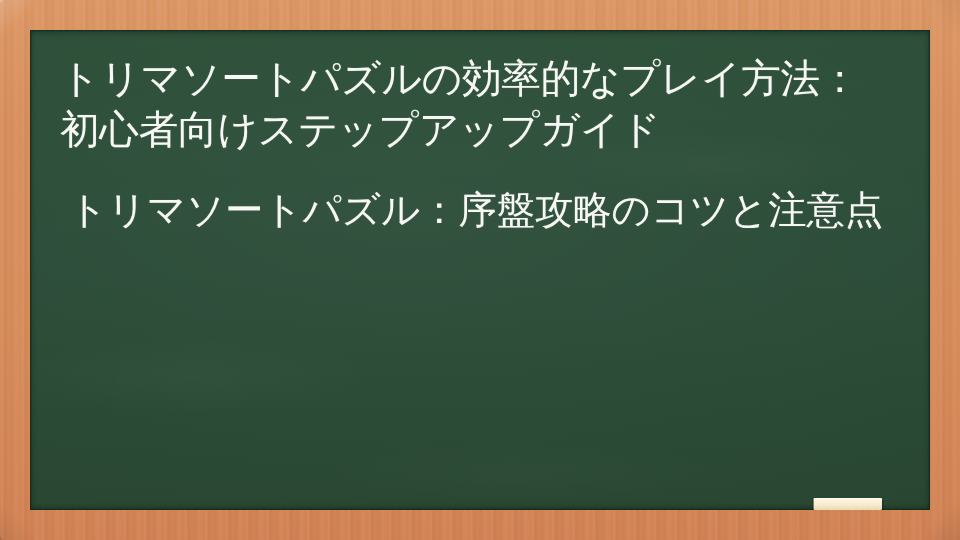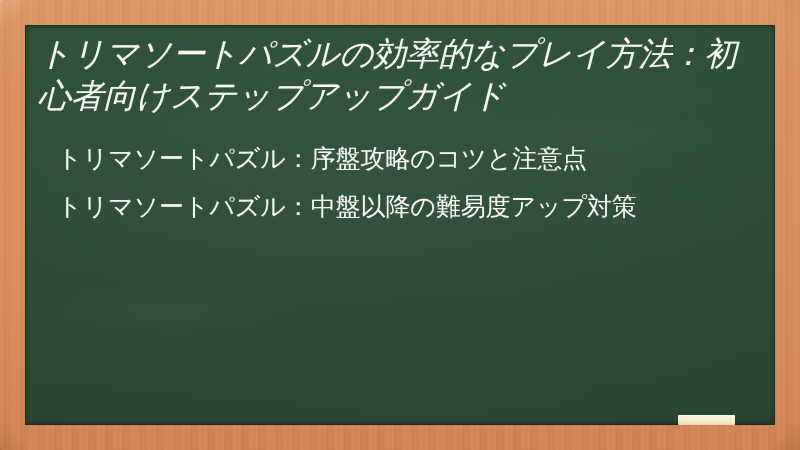--- a/index.html
+++ b/index.html
@@ -95,40 +95,39 @@
     position: absolute;
     left: 0;
     top: 0;
     right: 0;
     bottom: 0;
     padding: 8px 16px 0 13px;
     box-sizing: border-box;
   }
 
   .board-title {
-    margin: 0;
+    margin: 12px;
     padding: 0;
     color: #f7f7f4;
     font-size: 33px;
     font-weight: 400;
     line-height: 1.27;
     letter-spacing: -0.2px;
     text-shadow: 0 0 1px rgba(255,255,255,0.26);
-    font-style: italic;
   }
 
   .topic-list {
     list-style: none;
     margin: 26px 0 0 0;
     padding: 0 0 0 24px;
   }
 
   .topic-item {
     color: #f7f7f4;
-    font-size: 25px;
+    font-size: 32px;
     font-weight: 400;
     line-height: 1.30;
     letter-spacing: -0.1px;
     margin-bottom: 16px;
     text-shadow: 0 0 1px rgba(255,255,255,0.22);
     text-indent: -5px;
   }
   .topic-item:last-child { margin-bottom: 0; }
 
   
@@ -160,21 +159,20 @@
 
   <div class="board">
     <div class="board-dust"></div>
 
     <div class="content">
 
       <h1 class="board-title">トリマソートパズルの効率的なプレイ方法：初心者向けステップアップガイド</h1>
 
       <ul class="topic-list">
         <li class="topic-item">トリマソートパズル：序盤攻略のコツと注意点</li>
-        <li class="topic-item">トリマソートパズル：中盤以降の難易度アップ対策</li>
       </ul>
 
     </div>
 
     <div class="chalk-stick"></div>
   </div>
 
 </div>
 
 </body></html>

